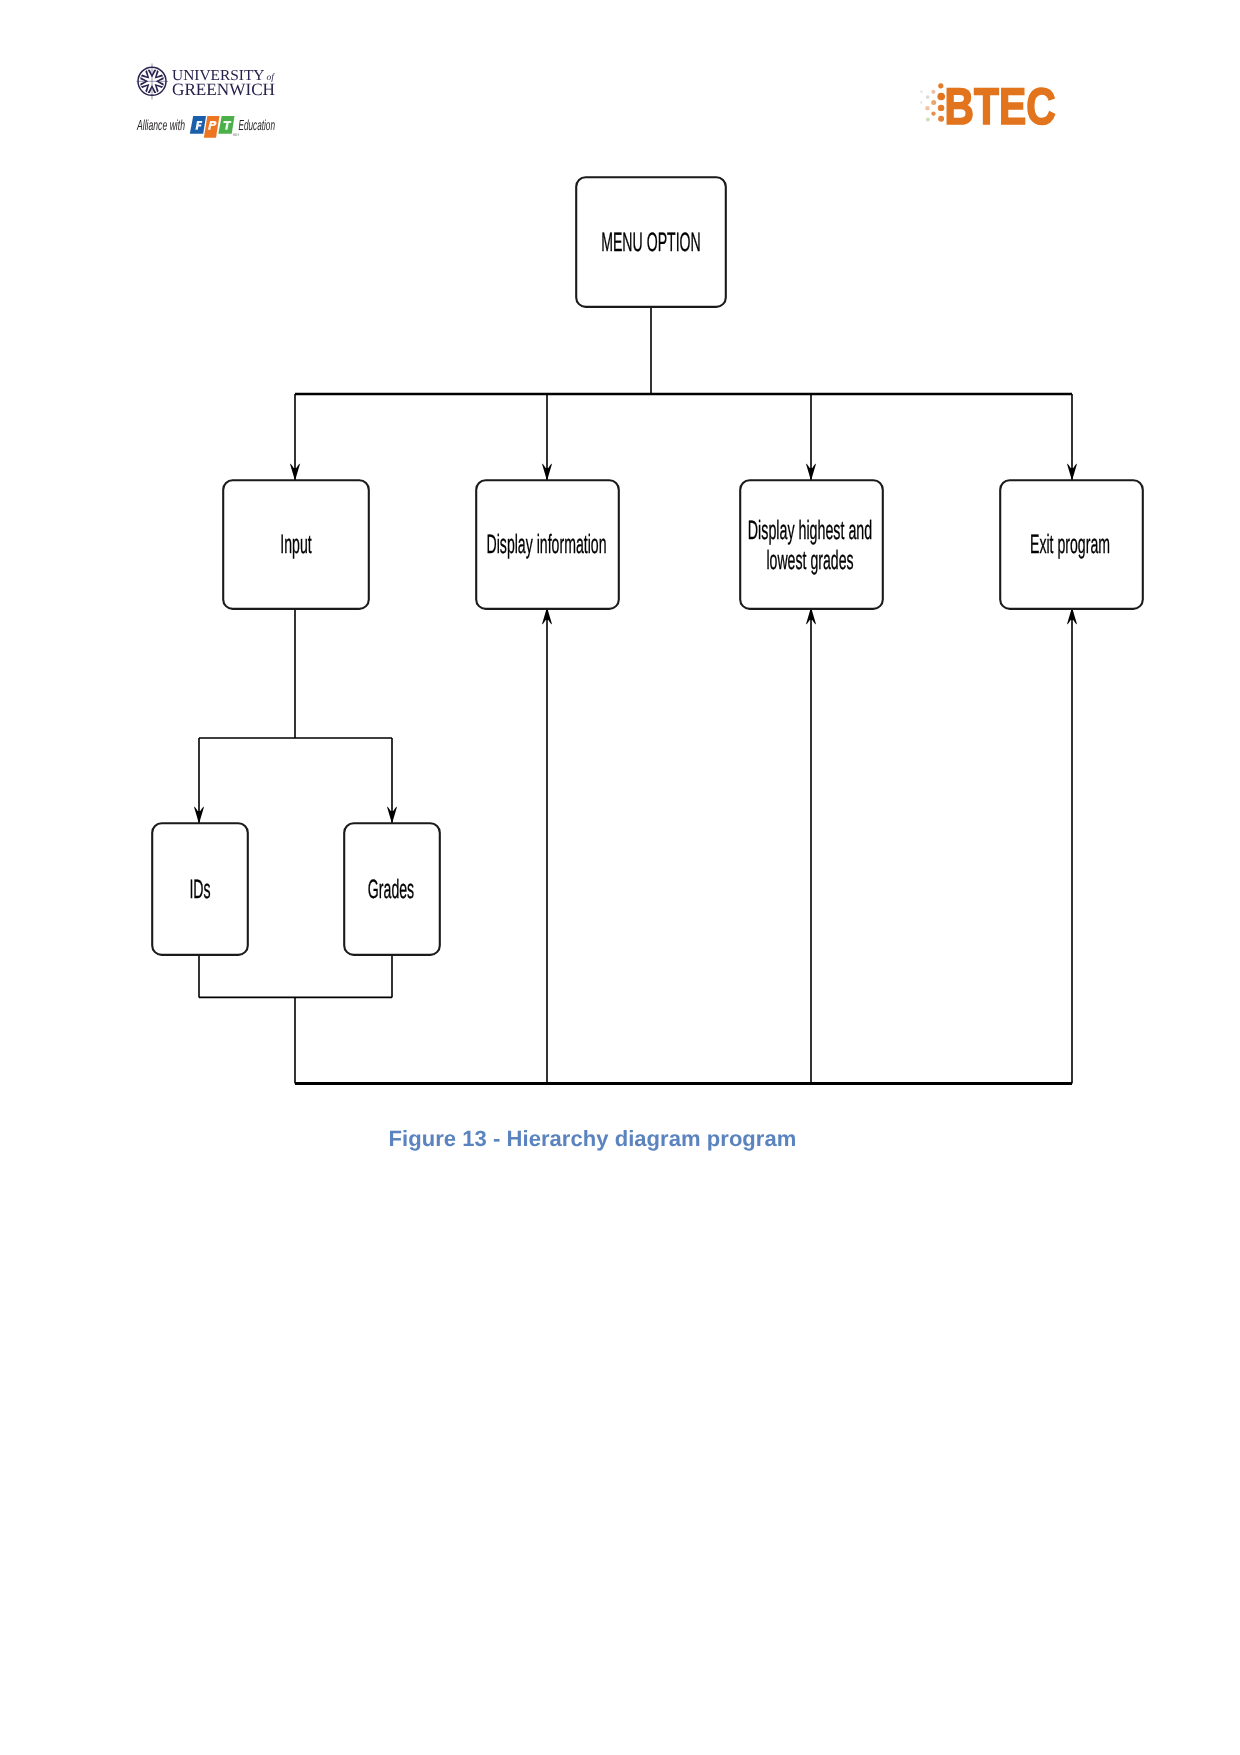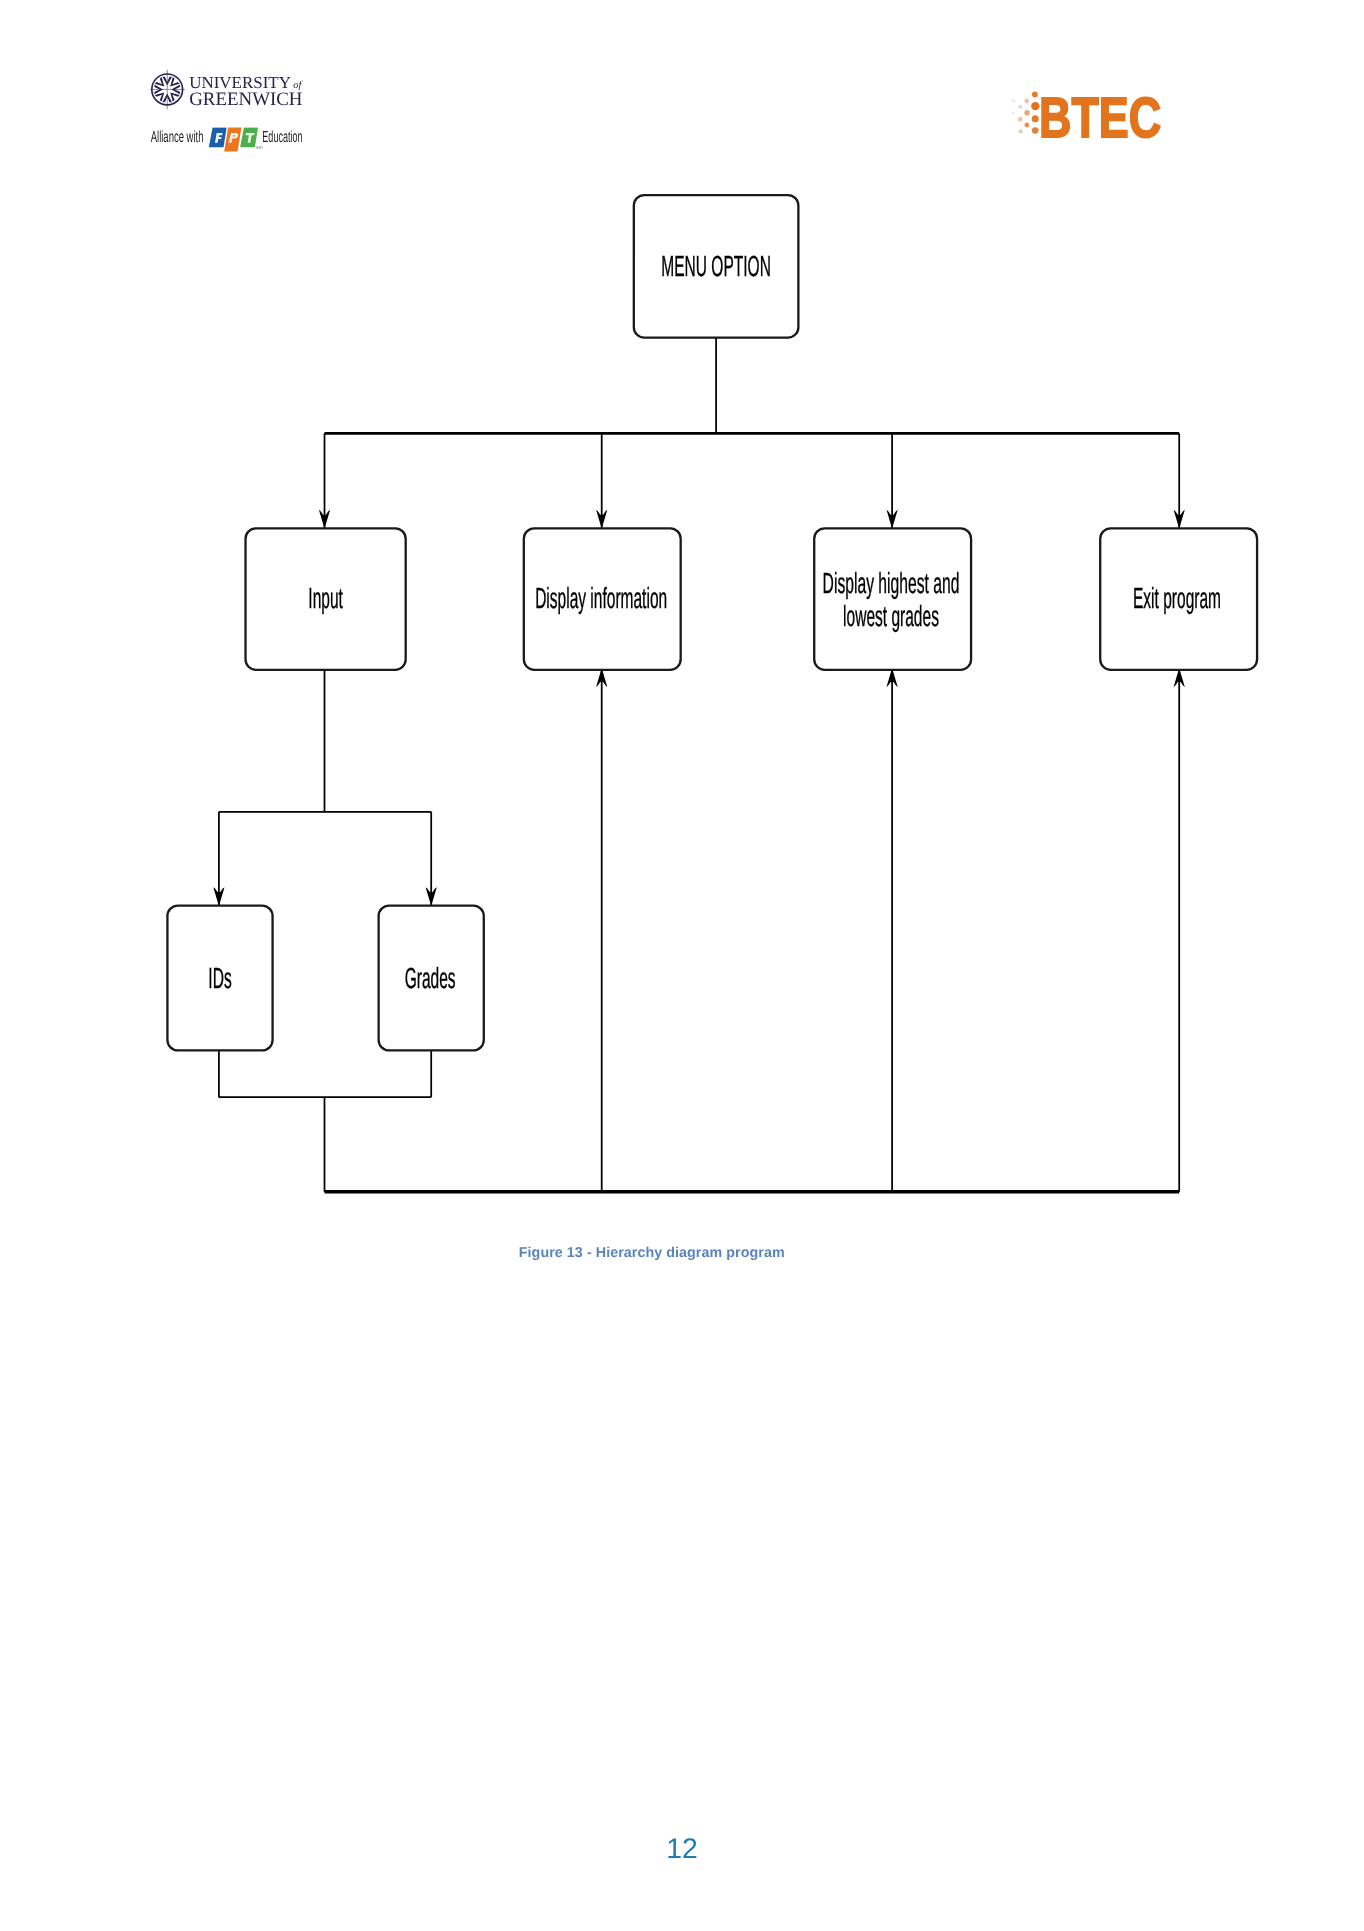--- a/index.html
+++ b/index.html
@@ -4,34 +4,34 @@
 <style>
   html,body{margin:0;padding:0;background:#ffffff;}
   body{width:1240px;height:1755px;position:relative;overflow:hidden;
        font-family:"Liberation Sans",sans-serif;
        -webkit-font-smoothing:antialiased;text-rendering:geometricPrecision;}
   .page{position:absolute;left:0;top:0;width:1240px;height:1395px;background:#fff;}
 
   
   #uog-logo{position:absolute;left:136px;top:62px;width:150px;height:42px;}
   #uog-logo svg{display:block;}
-  #fpt-logo{position:absolute;left:131px;top:116px;width:156px;height:22px;}
+  #fpt-logo{position:absolute;left:131px;top:116px;width:156px;height:22px;font-style:italic;}
   #fpt-logo svg{display:block;}
   #btec-logo{position:absolute;left:916px;top:82px;width:150px;height:48px;}
   #btec-logo svg{display:block;}
 
   
   #diagram{position:absolute;left:16px;top:150px;width:1240px;height:960px;}
   #diagram svg{display:block;}
   .nodetxt{font-family:"Liberation Sans",sans-serif;font-size:26.5px;fill:#000;
            text-anchor:middle;stroke:#000;stroke-width:0.32px;}
 
   
   #caption{position:absolute;left:0;top:1128px;width:1240px;text-align:center;
-           font-family:"Liberation Sans",sans-serif;font-size:13px;font-weight:bold;
+           font-family:"Liberation Sans",sans-serif;font-size:22px;font-weight:bold;
            color:#5b84bf;letter-spacing:0.05px;line-height:22px;}
   #caption span{display:inline-block;margin-left:-55px;}
 
   
   #pagenum{position:absolute;left:0;top:1669px;width:1240px;text-align:center;
            font-family:"Liberation Sans",sans-serif;font-size:25.8px;color:#1c7cb4;
            line-height:24px;}
 </style>
 </head>
 <body>
@@ -168,15 +168,14 @@
         <text class="nodetxt" x="184" y="748" textLength="21.2" lengthAdjust="spacingAndGlyphs">IDs</text>
         <text class="nodetxt" x="375" y="748" textLength="46.3" lengthAdjust="spacingAndGlyphs">Grades</text>
       </g>
     </svg>
   </div>
 
   <div id="caption">
     <span>Figure 13 - Hierarchy diagram program</span>
   </div>
 
-  <div id="pagenum">12</div>
 
 </div>
 
 </body></html>

